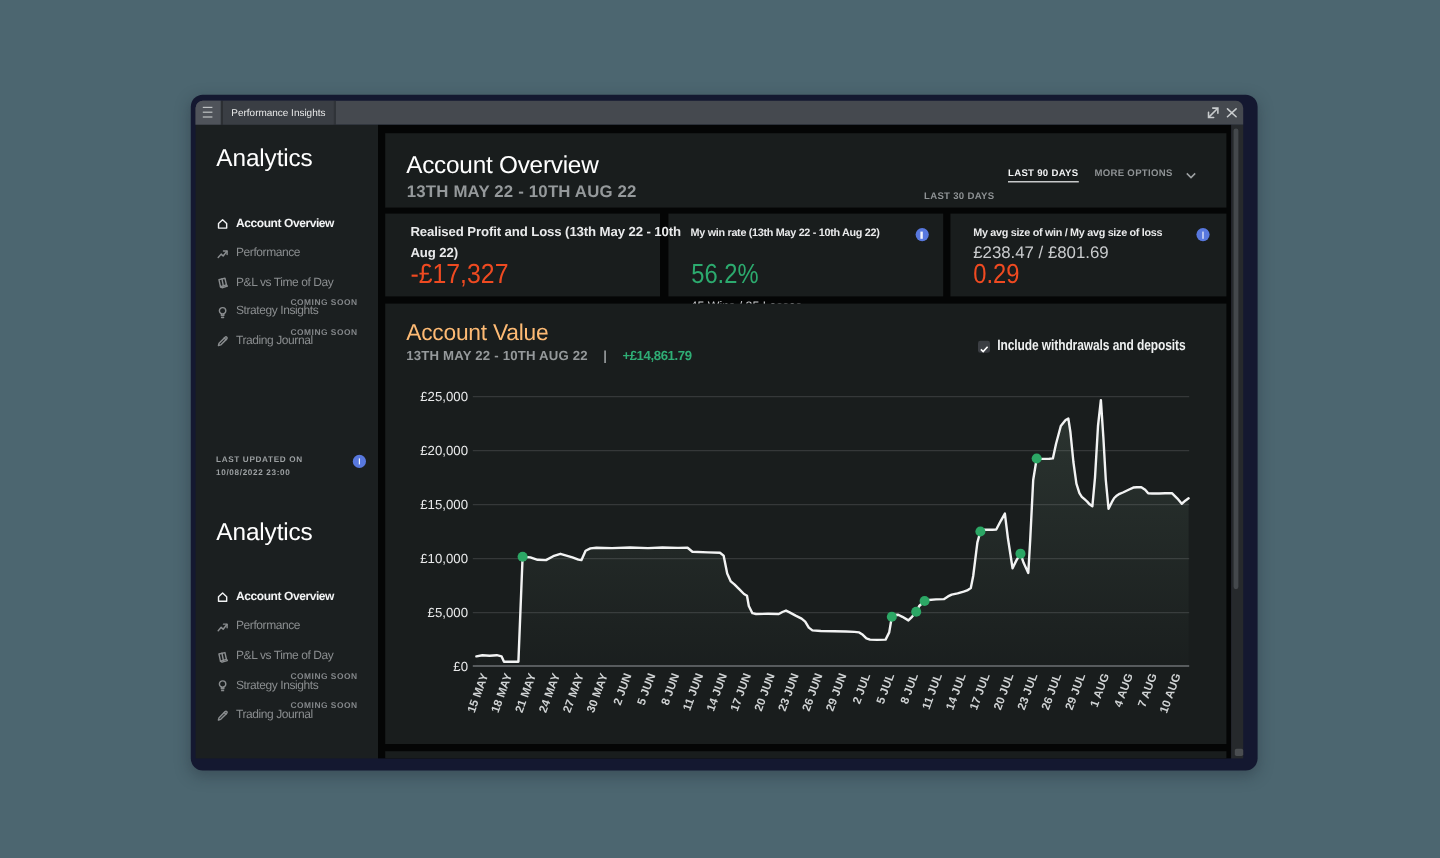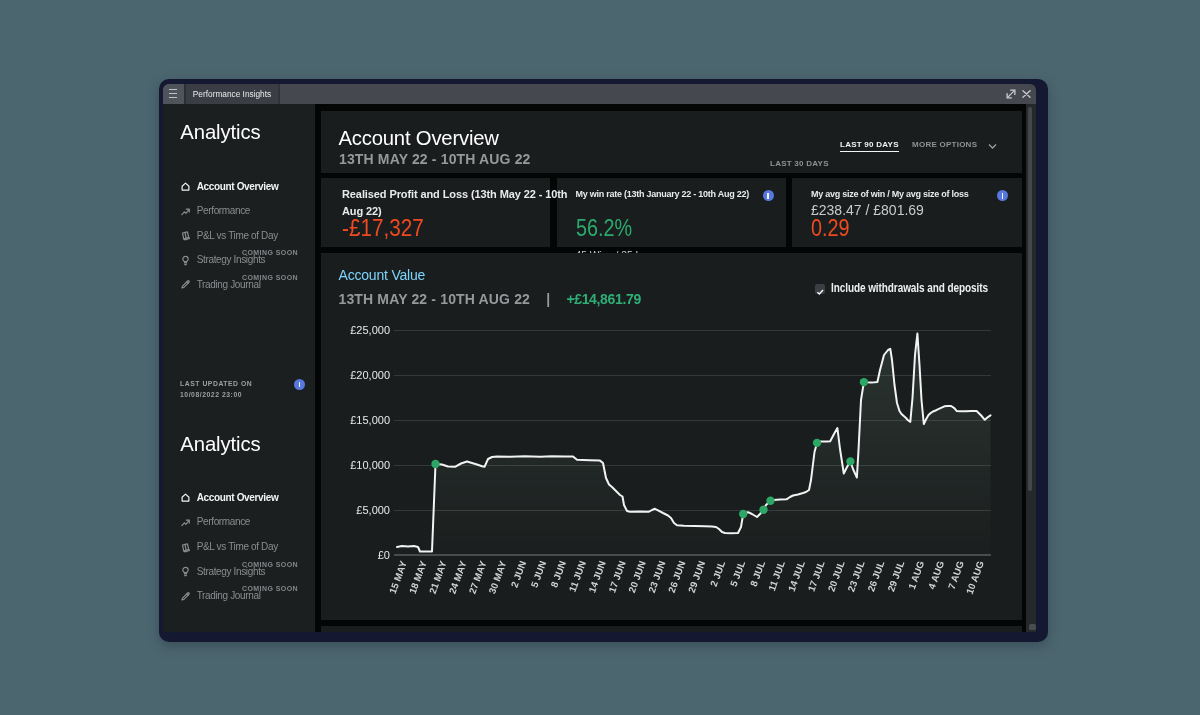--- a/index.html
+++ b/index.html
@@ -103,35 +103,35 @@
 <div class="abs" style="left:840px; top:141px; color:#f2f3f4; font-size:8px; font-weight:bold; letter-spacing:0.25px; border-bottom:1.4px solid #f2f3f4; padding-bottom:1.6px;">LAST 90 DAYS</div>
 <div class="abs" style="left:912px; top:141px; color:#8e9294; font-size:8px; font-weight:bold; letter-spacing:0.25px;">MORE OPTIONS</div>
 <svg class="abs" style="left:986.5px; top:142.5px;" width="11" height="7" viewBox="0 0 11 7">
     <path d="M2 1.5 L5.5 5 L9 1.5" stroke="#9b9fa1" stroke-width="1.3" fill="none"></path>
   </svg>
 <div class="card" style="left:321px; top:178px; width:229px; height:69px;"></div>
 <div class="card" style="left:556.5px; top:178px; width:229.5px; height:69px;"></div>
 <div class="card" style="left:792px; top:178px; width:230px; height:69px;"></div>
 <div class="abs" style="left:342px; top:186.25px; color:#e9eaeb; font-size:11px; font-weight:bold; letter-spacing:-0.1px; line-height:16.3px;">Realised Profit and Loss (13th May 22 - 10th<br>Aug 22)</div>
 <div class="abs" style="left:342px; top:216.9px; color:#ef4a21; font-size:23px; transform:scaleX(0.9); transform-origin:0 0;">-£17,327</div>
-<div class="abs" style="left:575.5px; top:189.9px; color:#e9eaeb; font-size:9px; font-weight:bold; letter-spacing:-0.25px;">My win rate (13th January 22 - 10th Aug 22)</div>
+<div class="abs" style="left:575.5px; top:189.9px; color:#e9eaeb; font-size:9px; font-weight:bold; letter-spacing:-0.25px;">My win rate (13th May 22 - 10th Aug 22)</div>
 <div class="abs" style="left:575.5px; top:203.3px; color:#c9cbcd; font-size:10.3px; letter-spacing:0px;margin-top:48px;">45 Wins / 35 Losses</div>
 <div class="abs" style="left:575.5px; top:216.9px; color:#2caa6e; font-size:23px; transform:scaleX(0.86); transform-origin:0 0;">56.2%</div>
 <div class="info" style="left:762.5px; top:190.3px;">
     <i></i>
   </div>
 <div class="abs" style="left:811px; top:189.9px; color:#e9eaeb; font-size:9px; font-weight:bold; letter-spacing:-0.25px;text-align:center;">My avg size of win / My avg size of loss</div>
 <div class="abs" style="left:811px; top:203.3px; color:#c9cbcd; font-size:14px; letter-spacing:0px;">£238.47 / £801.69</div>
 <div class="abs" style="left:811px; top:216.9px; color:#ef4a21; font-size:23px; transform:scaleX(0.86); transform-origin:0 0;">0.29</div>
 <div class="info" style="left:997px; top:190.3px;">
     <i></i>
   </div>
 <div class="card" style="left:321px; top:253px; width:701px; height:367px;"></div>
-<div class="abs" style="left:338.5px; top:267.8px; color:#7dd3fc; font-size:14px; letter-spacing:-0.2px;">Account Value</div>
-<div class="abs" style="left:338.5px; top:291.8px; color:#95999b; font-size:14px; font-weight:bold; letter-spacing:0.15px;">13TH MAY 22 - 10TH AUG 22&nbsp;&nbsp;&nbsp;&nbsp;|&nbsp;&nbsp;&nbsp;&nbsp;<span style="color:#2fae75; letter-spacing:-0.35px;">+£14,861.79</span></div>
+<div class="abs" style="left:338.5px; top:267.8px; color:#fdba74; font-size:19px; letter-spacing:-0.2px;">Account Value</div>
+<div class="abs" style="left:338.5px; top:291.8px; color:#95999b; font-size:11px; font-weight:bold; letter-spacing:0.15px;">13TH MAY 22 - 10TH AUG 22&nbsp;&nbsp;&nbsp;&nbsp;|&nbsp;&nbsp;&nbsp;&nbsp;<span style="color:#2fae75; letter-spacing:-0.35px;">+£14,861.79</span></div>
 <div class="abs" style="left:814.8px; top:284.3px; width:10.2px; height:10.2px; background:#3b3e43; border-radius:2px;">
 <svg width="10" height="10" viewBox="0 0 10 10">
       <path d="M2.4 5.2 L4.3 7.0 L8.0 3.0" stroke="#fff" stroke-width="1.35" fill="none"></path>
     </svg></div>
 <div class="abs" style="left:830.5px; top:282.2px; color:#eef0f0; font-size:12.5px; font-weight:bold; letter-spacing:-0.1px; transform:scaleX(0.8); transform-origin:0 0;">Include withdrawals and deposits</div>
 <svg class="abs" style="left:321px; top:253px;" width="701" height="367" viewBox="0 0 701 367">
 <defs>
       <linearGradient id="ag" x1="0" y1="77" x2="0" y2="302" gradientUnits="userSpaceOnUse">
         <stop offset="0" stop-color="#9fc8ab" stop-opacity="0.14"></stop>
         <stop offset="1" stop-color="#9fc8ab" stop-opacity="0.01"></stop>

